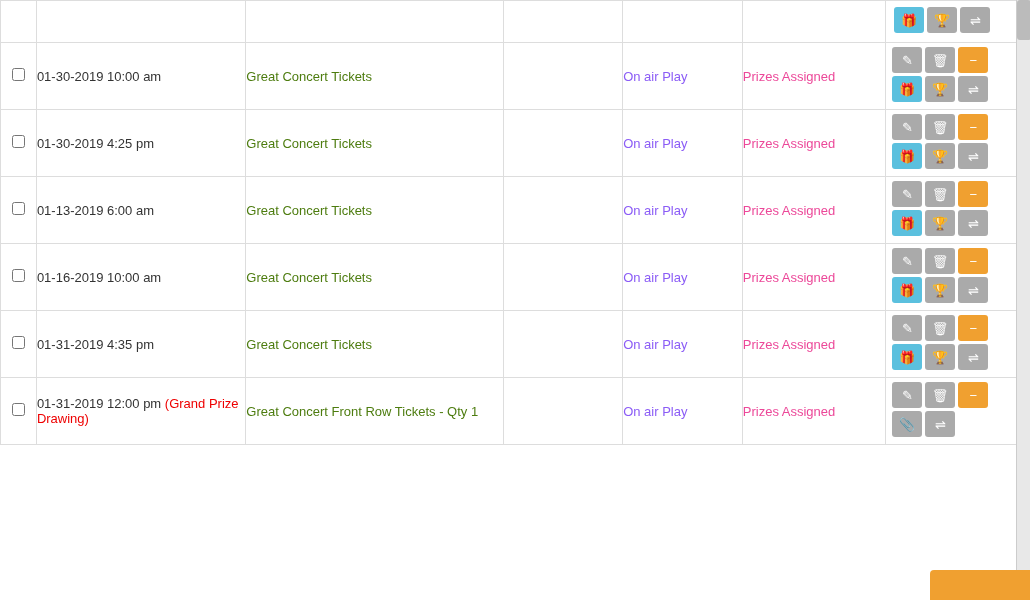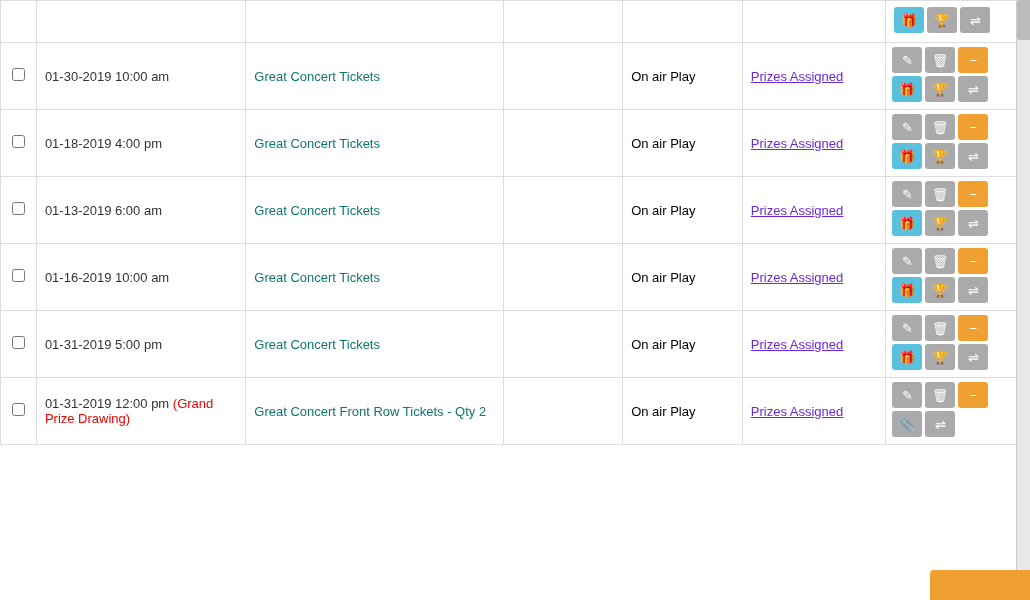--- a/index.html
+++ b/index.html
@@ -43,21 +43,20 @@
     tbody tr:nth-child(odd) {
       background: #fff;
     }
 
     tbody tr:nth-child(even) {
       background: #fff;
     }
 
     tbody td {
       border: 1px solid #ddd;
-      padding: 8px;
       vertical-align: middle;
     }
 
     .checkbox-cell {
       width: 30px;
       text-align: center;
     }
 
     .date-cell {
       width: 175px;
@@ -68,37 +67,36 @@
       color: #e00;
       font-weight: normal;
       text-align: right;
     }
 
     .name-cell {
       width: 215px;
     }
 
     .name-cell a {
-      color: #0f766e;
+      color: #4d7c0f;
       text-decoration: none;
     }
 
     .col-empty {
       width: 100px;
     }
 
     .col-onair {
       width: 100px;
-      color: #000000;
+      color: #8b5cf6;
     }
 
     .col-prizes {
       width: 120px;
-      color: #6d28d9;
-      text-decoration: underline;
+      color: #ec4899;
     }
 
     .actions-cell {
       width: 120px;
       padding: 4px 6px;
     }
 
     .btn-row {
       display: flex;
       gap: 3px;
@@ -197,21 +195,21 @@
             </div>
             <div class="btn-row">
               <button class="btn btn-blue">🎁</button>
               <button class="btn btn-gray">🏆</button>
               <button class="btn btn-gray">⇌</button>
             </div>
           </td>
         </tr>
         <tr>
           <td class="checkbox-cell"><input type="checkbox" style=""></td>
-          <td class="date-cell">01-18-2019 4:00 pm</td>
+          <td class="date-cell">01-30-2019 4:25 pm</td>
           <td class="name-cell"><a href="#">Great Concert Tickets</a></td>
           <td class="col-empty"></td>
           <td class="col-onair">On air Play</td>
           <td class="col-prizes">Prizes Assigned</td>
           <td class="actions-cell">
             <div class="btn-row">
               <button class="btn btn-gray">✎</button>
               <button class="btn btn-gray">🗑</button>
               <button class="btn btn-orange">−</button>
             </div>
@@ -257,42 +255,42 @@
             </div>
             <div class="btn-row">
               <button class="btn btn-blue">🎁</button>
               <button class="btn btn-gray">🏆</button>
               <button class="btn btn-gray">⇌</button>
             </div>
           </td>
         </tr>
         <tr>
           <td class="checkbox-cell"><input type="checkbox" style=""></td>
-          <td class="date-cell">01-31-2019 5:00 pm</td>
+          <td class="date-cell">01-31-2019 4:35 pm</td>
           <td class="name-cell"><a href="#">Great Concert Tickets</a></td>
           <td class="col-empty"></td>
           <td class="col-onair">On air Play</td>
           <td class="col-prizes">Prizes Assigned</td>
           <td class="actions-cell">
             <div class="btn-row">
               <button class="btn btn-gray">✎</button>
               <button class="btn btn-gray">🗑</button>
               <button class="btn btn-orange">−</button>
             </div>
             <div class="btn-row">
               <button class="btn btn-blue">🎁</button>
               <button class="btn btn-gray">🏆</button>
               <button class="btn btn-gray">⇌</button>
             </div>
           </td>
         </tr>
         <tr>
           <td class="checkbox-cell"><input type="checkbox" style=""></td>
           <td class="date-cell"><span>01-31-2019 12:00 pm </span><span class="grand-prize">(Grand Prize Drawing)</span></td>
-          <td class="name-cell"><a href="#">Great Concert Front Row Tickets - Qty 2</a></td>
+          <td class="name-cell"><a href="#">Great Concert Front Row Tickets - Qty 1</a></td>
           <td class="col-empty"></td>
           <td class="col-onair">On air Play</td>
           <td class="col-prizes">Prizes Assigned</td>
           <td class="actions-cell">
             <div class="btn-row">
               <button class="btn btn-gray">✎</button>
               <button class="btn btn-gray">🗑</button>
               <button class="btn btn-orange">−</button>
             </div>
             <div class="btn-row">

